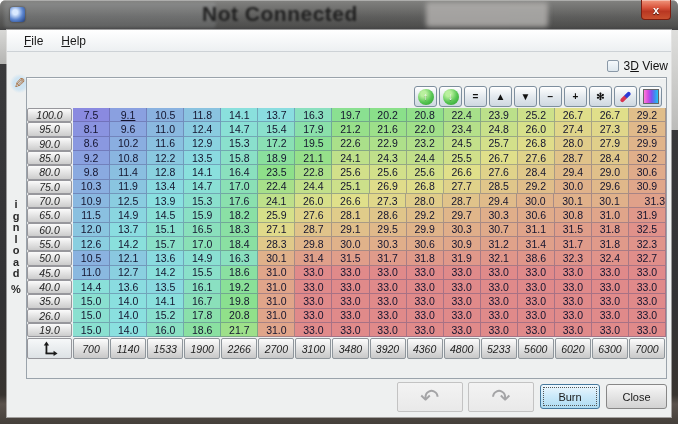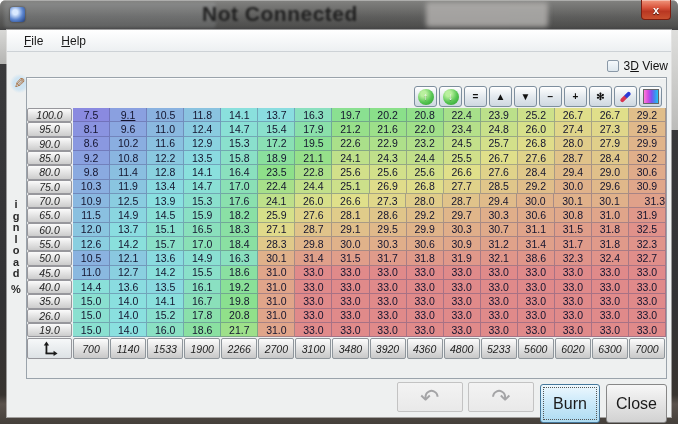--- a/index.html
+++ b/index.html
@@ -85,21 +85,21 @@
   .cell{display:flex;align-items:center;justify-content:center;font-size:10.5px;color:#14142e;
     border-right:1px solid rgba(75,75,125,.38);border-bottom:1px solid rgba(75,75,125,.38);cursor:cell;}
   .x-axis{height:18px;display:flex;align-items:center;justify-content:center;font-size:12px;font-weight:bold;color:#111;}
 
   
   .nav-btn{position:absolute;top:329px;width:66px;height:30px;border:1px solid #c3c3c3;border-radius:2px;
     background:linear-gradient(180deg,#f3f3f3,#e9e9e9);color:#a4a4a6;font-size:23px;line-height:1;
     display:flex;align-items:center;justify-content:center;cursor:default;font-family:"DejaVu Sans",sans-serif;}
   .undo-btn{left:390px;}
   .redo-btn{left:461px;}
-  .dlg-btn{position:absolute;top:331px;height:39px;border-radius:3px;font-size:16px;color:#1a1a1a;
+  .dlg-btn{position:absolute;top:331px;height:25px;border-radius:3px;font-size:11px;color:#1a1a1a;
     display:flex;align-items:center;justify-content:center;cursor:pointer;font-family:"Liberation Sans",sans-serif;}
   .burn-btn{left:533px;width:60px;border:1px solid #46789c;
     background:linear-gradient(180deg,#eef8fe,#cdeafa 45%,#aedcf2);outline:1px dotted #555;outline-offset:-4px;}
   .close-dlg-btn{left:599px;width:61px;border:1px solid #878787;
     background:linear-gradient(180deg,#f7f7f7,#e6e6e6 45%,#d2d2d2);}
 </style>
 </head>
 <body>
 
 <div class="screen">

